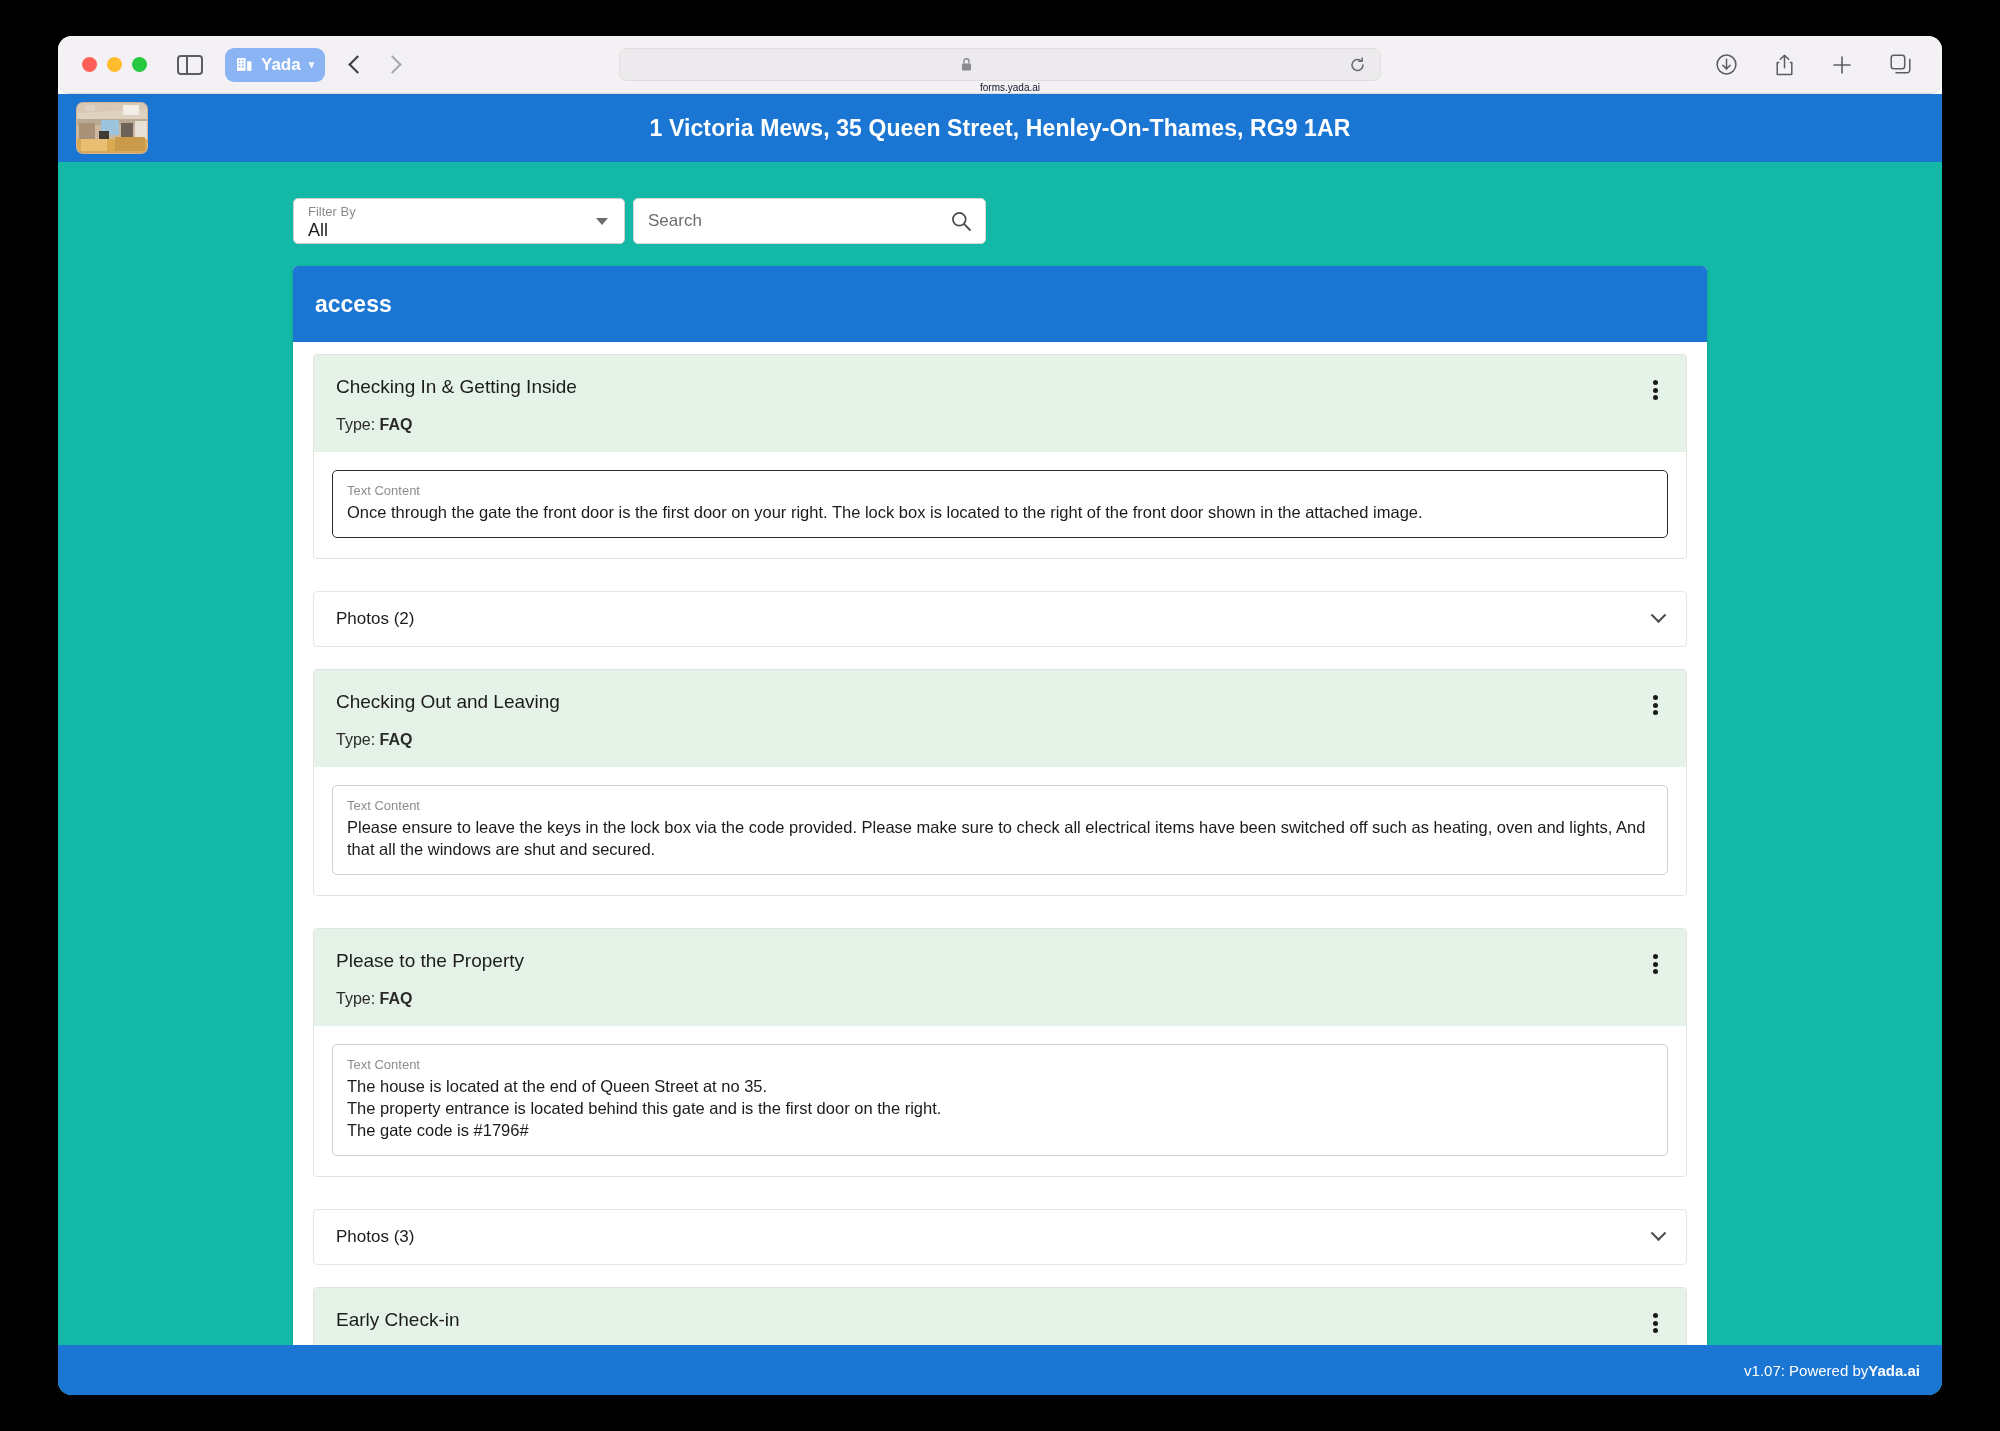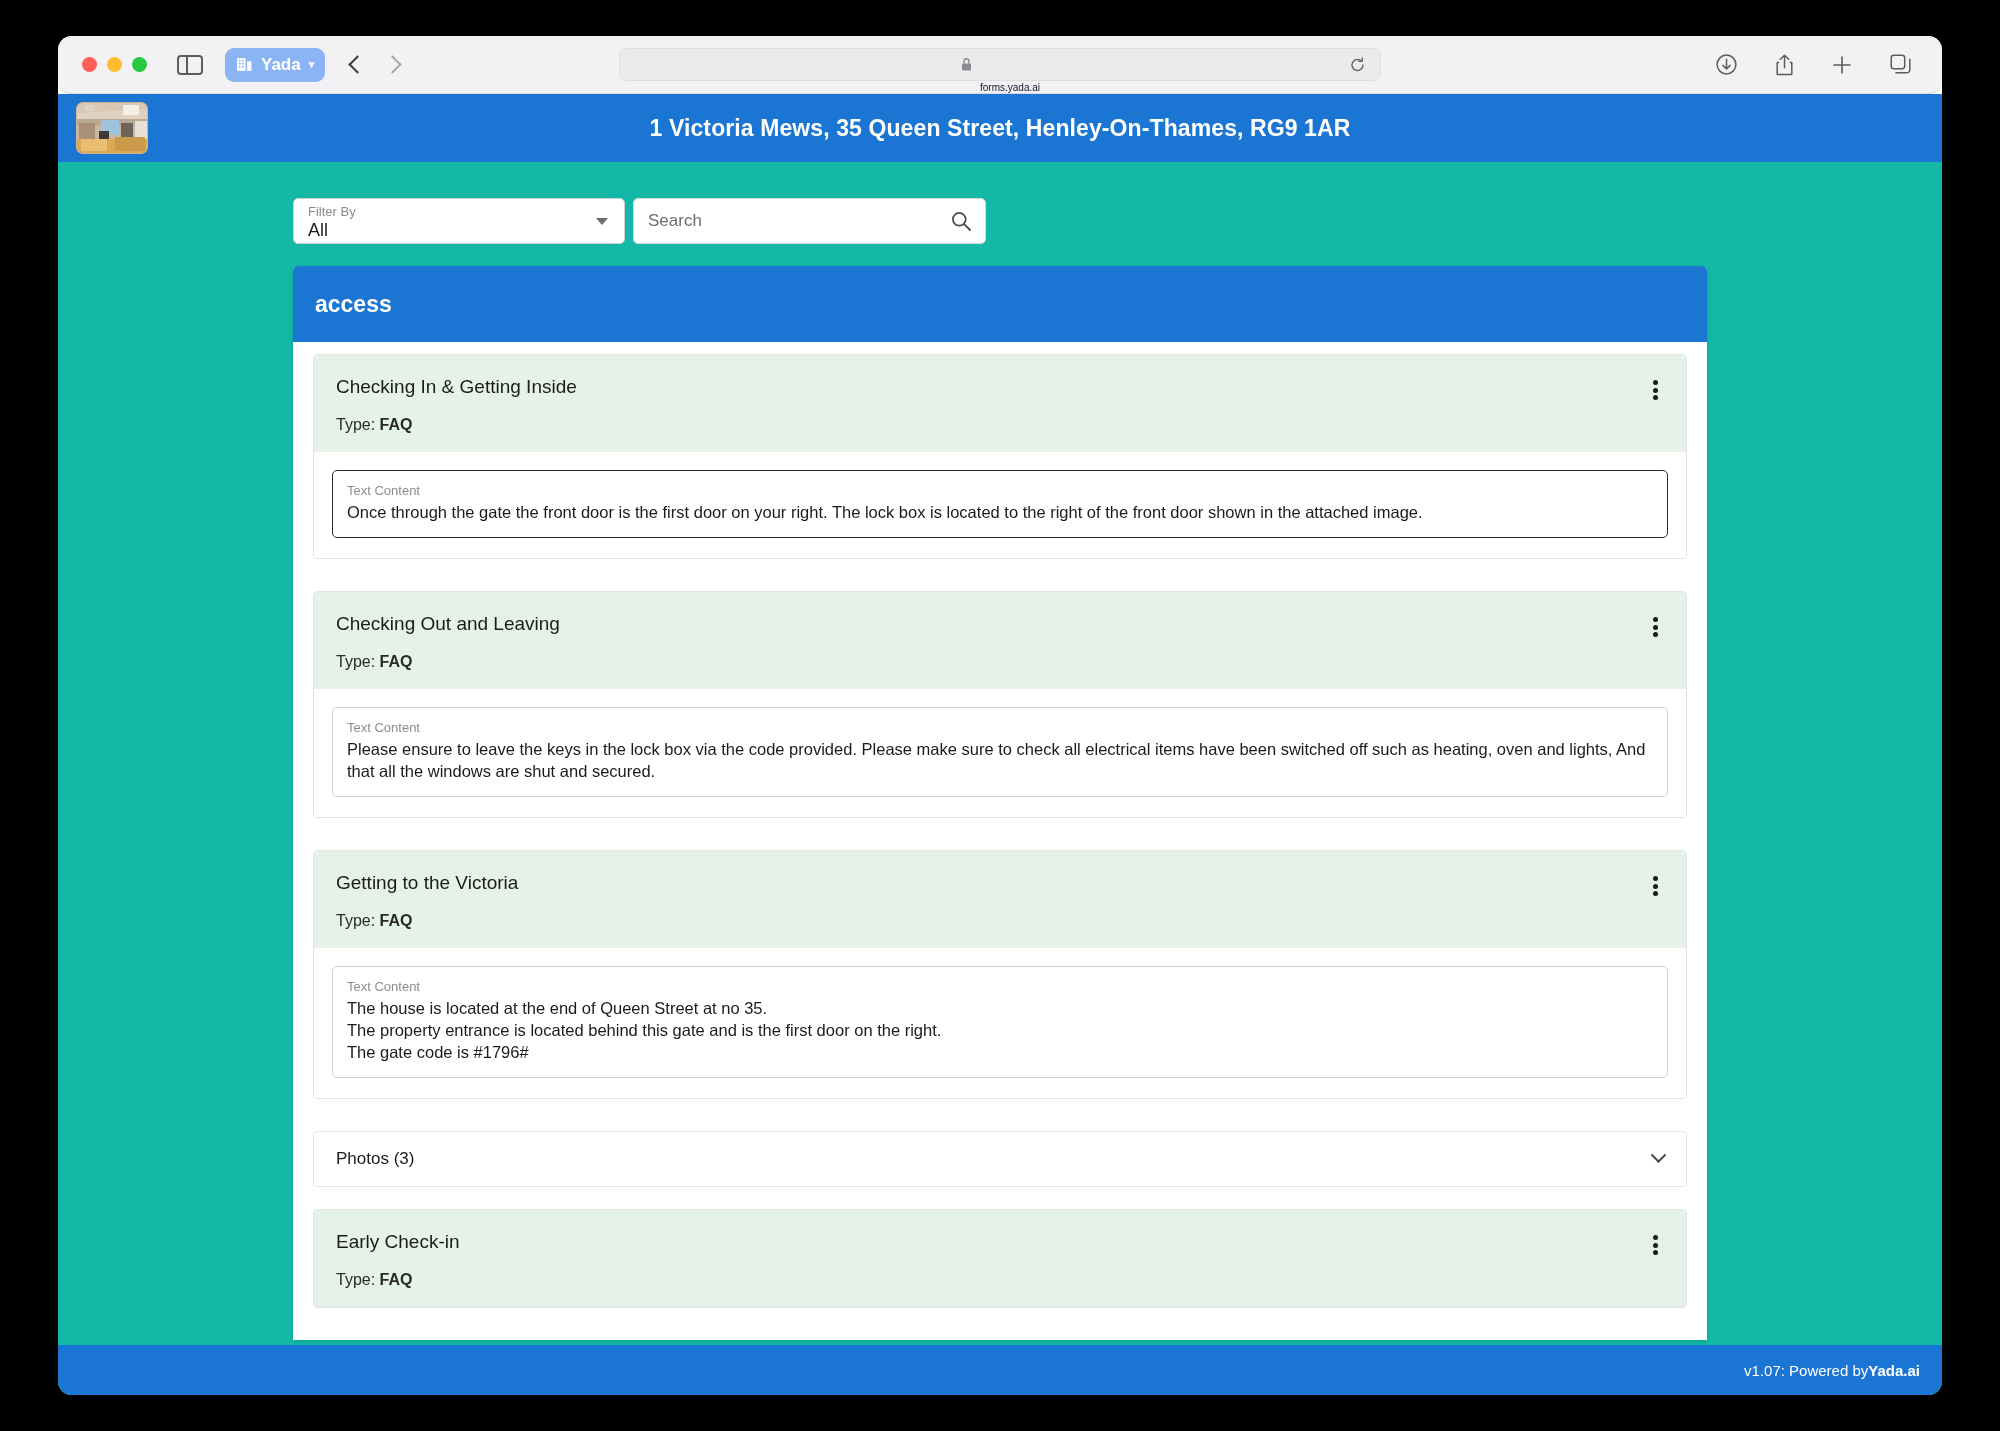--- a/index.html
+++ b/index.html
@@ -395,40 +395,44 @@
                   <i></i>
                 </div>
               </div>
               <div class="faq-body">
                 <div class="text-content focused">
                   <div class="tc-label">Text Content</div>
                   <div class="tc-value">Once through the gate the front door is the first door on your right. The lock box is located to the right of the front door shown in the attached image.</div>
                 </div>
               </div>
             </div>
+            <div class="photos-row">
+              <span class="photos-label">Photos (2)</span>
+              <span class="chev-down"></span>
+            </div>
             <div class="faq-card">
               <div class="faq-head">
                 <div class="faq-title">Checking Out and Leaving</div>
                 <div class="faq-type"><span>Type: </span><b>FAQ</b></div>
                 <div class="kebab">
                   <i></i>
                   <i></i>
                   <i></i>
                 </div>
               </div>
               <div class="faq-body">
                 <div class="text-content">
                   <div class="tc-label">Text Content</div>
                   <div class="tc-value">Please ensure to leave the keys in the lock box via the code provided. Please make sure to check all electrical items have been switched off such as heating, oven and lights, And that all the windows are shut and secured.</div>
                 </div>
               </div>
             </div>
             <div class="faq-card">
               <div class="faq-head">
-                <div class="faq-title">Getting to the Victoria</div>
+                <div class="faq-title">Please to the Property</div>
                 <div class="faq-type"><span>Type: </span><b>FAQ</b></div>
                 <div class="kebab">
                   <i></i>
                   <i></i>
                   <i></i>
                 </div>
               </div>
               <div class="faq-body">
                 <div class="text-content">
                   <div class="tc-label">Text Content</div>

